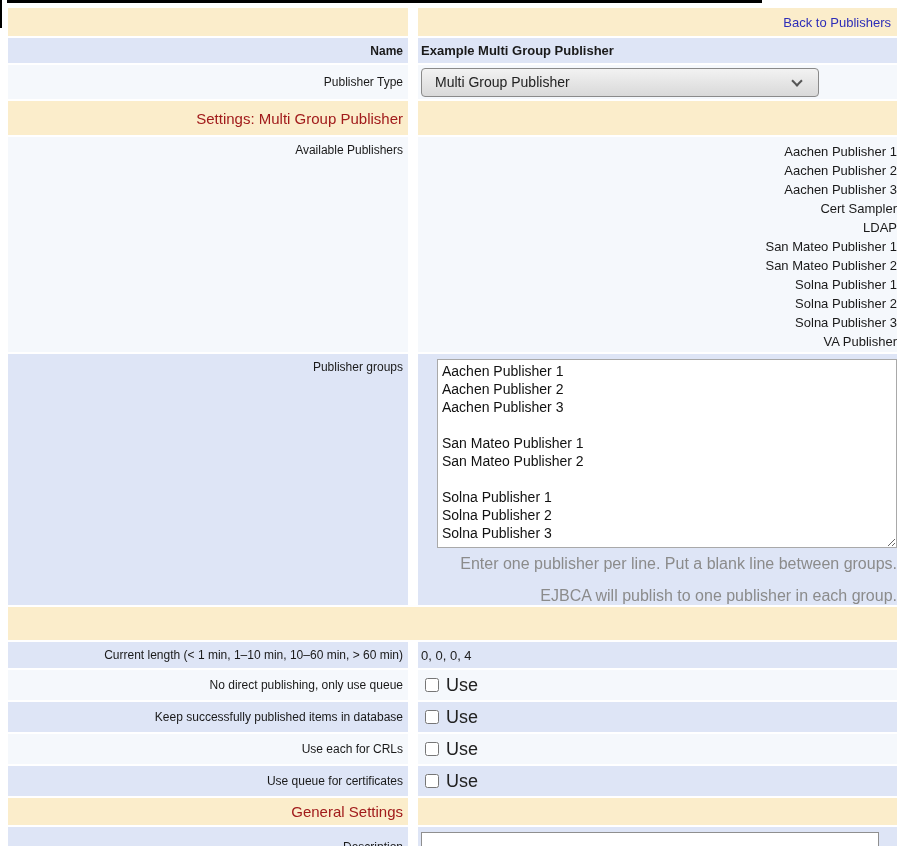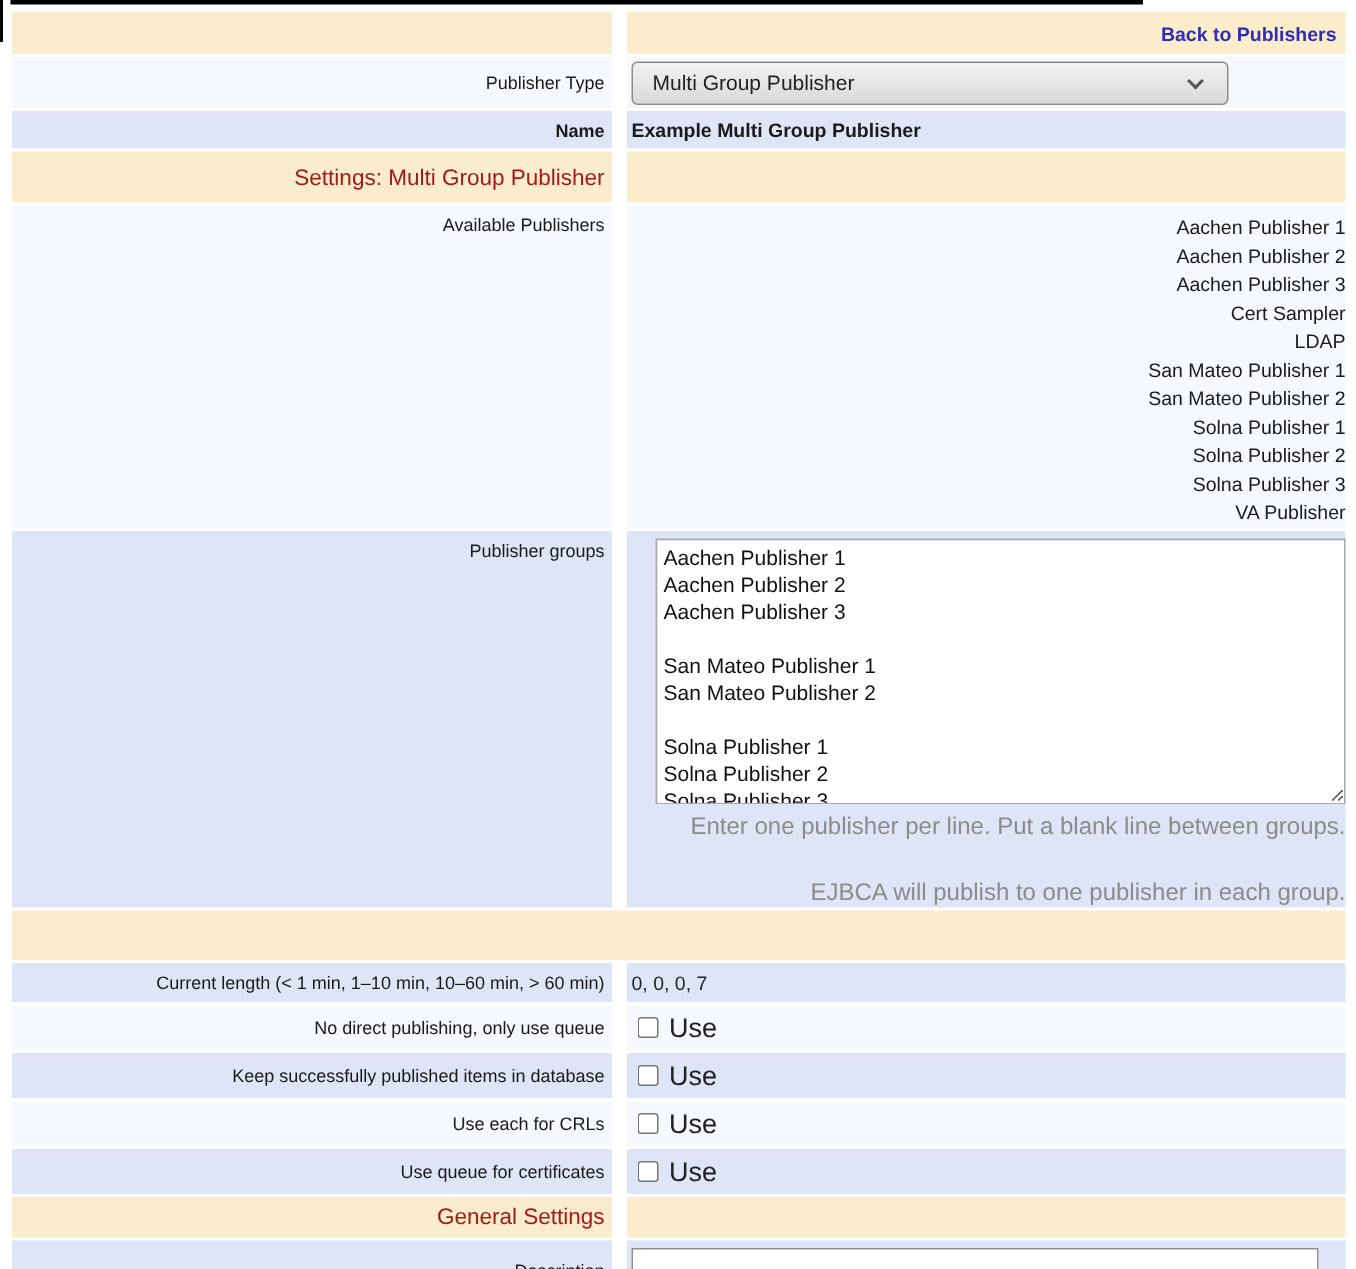--- a/index.html
+++ b/index.html
@@ -29,21 +29,21 @@
   }
   .row.tall .lc { align-items: flex-start; padding-top: 6px; }
   .row.tall .rc { flex-direction: column; align-items: flex-end; justify-content: flex-start; padding-top: 5px; }
 
   .bg-cream { background: #fbedcb; }
   .bg-blue  { background: #dee5f6; }
   .bg-light { background: #f5f8fc; }
 
   .hdr-text { color: #a11b1b; font-weight: normal; font-size: 15px; }
   .bold { font-weight: bold; }
-  a.link { color: #2d2db8; text-decoration: none; font-size: 13px; cursor: pointer; font-weight: bold; }
+  a.link { color: #2d2db8; text-decoration: none; font-size: 13px; cursor: pointer; }
   .help-link { color: #2d2db8; font-weight: bold; margin-left: 5px; }
 
   .r-top { height: 28px; }
   .r-top .rc { justify-content: flex-end; padding-right: 6px; }
   .r-name { height: 25px; }
   .r-type { height: 34px; }
   .r-header { height: 34px; }
   .r-available { height: 215px; }
   .r-groups { height: 251px; }
   .r-qheader { height: 33px; }
@@ -76,21 +76,21 @@
   textarea.groups-area {
     width: 460px; height: 196px;
     font-family: "Liberation Sans", sans-serif;
     font-size: 14px; line-height: 18px; color: #111;
     border: 1px solid #a9a9a9;
     padding: 2px 4px;
     background: #fff;
     resize: both;
   }
   .help-text { font-size: 16px; color: #8b8b8b; margin-top: 7px; }
-  .help-text.second { margin-top: 26px; }
+  .help-text.second { margin-top: 14px; }
 
   input.checkbox {
     width: 14px; height: 14px;
     margin: 0 0 0 4px;
     accent-color: #fff;
   }
   .check-label { margin-left: 7px; font-size: 18px; color: #222; }
 
   input.desc-input {
     width: 458px; height: 24px;
@@ -108,37 +108,37 @@
 <div class="artifact-top"></div>
 <div class="artifact-left"></div>
 
 <div class="table">
 
   <div class="row r-top">
     <div class="lc bg-cream"></div>
     <div class="rc bg-cream">
       <a class="link">Back to Publishers</a>
     </div>
+  </div>
+
+  <div class="row r-name">
+    <div class="lc bg-blue bold">Name</div>
+    <div class="rc bg-blue bold">Example Multi Group Publisher</div>
   </div>
 
   <div class="row r-type">
     <div class="lc bg-light">Publisher Type</div>
     <div class="rc bg-light">
       <div class="select-wrap">
         <select class="type-select">
           <option selected="">Multi Group Publisher</option>
         </select>
         <span class="chevron"></span>
       </div>
     </div>
-  </div>
-
-  <div class="row r-name">
-    <div class="lc bg-blue bold">Name</div>
-    <div class="rc bg-blue bold">Example Multi Group Publisher</div>
   </div>
 
   <div class="row r-header">
     <div class="lc bg-cream hdr-text">Settings: Multi Group Publisher</div>
     <div class="rc bg-cream"></div>
   </div>
 
   <div class="row r-available tall">
     <div class="lc bg-light">Available Publishers</div>
     <div class="rc bg-light pub-list">
@@ -173,21 +173,21 @@
       <div class="help-text second">EJBCA will publish to one publisher in each group.</div>
     </div>
   </div>
 
   <div class="row r-qheader">
     <div class="rc bg-cream"></div>
   </div>
 
   <div class="row r-current">
     <div class="lc bg-blue">Current length (&lt; 1 min, 1–10 min, 10–60 min, &gt; 60 min)</div>
-    <div class="rc bg-blue value-text">0, 0, 0, 7</div>
+    <div class="rc bg-blue value-text">0, 0, 0, 4</div>
   </div>
 
   <div class="row r-check">
     <div class="lc bg-light">No direct publishing, only use queue</div>
     <div class="rc bg-light">
       <input type="checkbox" class="checkbox" style="">
       <span class="check-label">Use</span>
     </div>
   </div>
 

